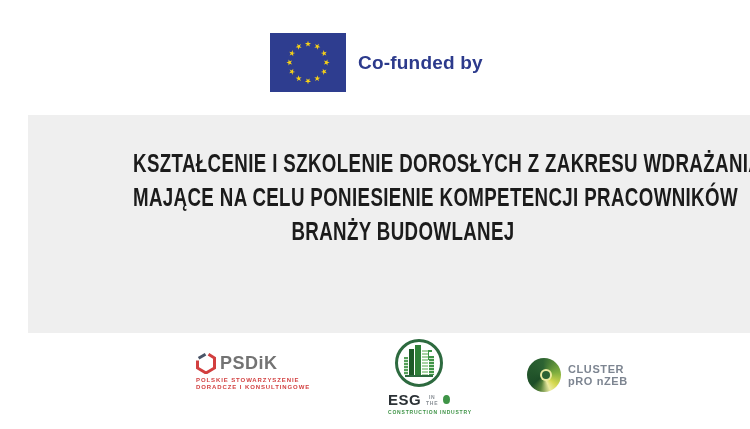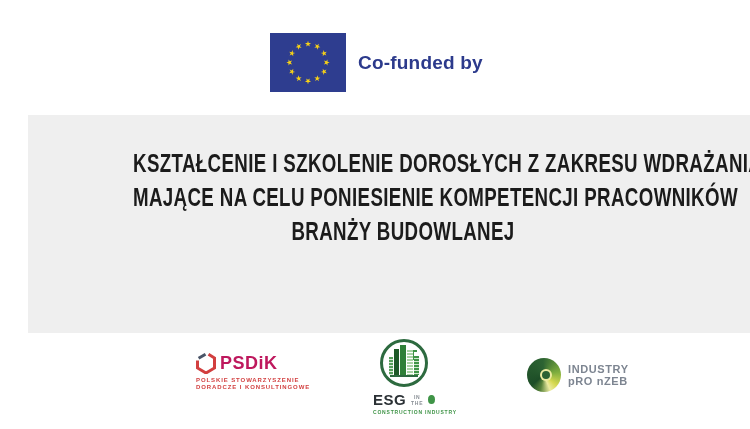--- a/index.html
+++ b/index.html
@@ -46,36 +46,36 @@
     transform-origin: 50% 50%;
     white-space: nowrap;
   }
 
   
   .logo-psdik { position: absolute; left: 168px; top: 352px; width: 110px; }
   .psdik-row { display: flex; align-items: center; }
   .psdik-hex { width: 20px; height: 22px; display: block; }
   .psdik-word {
     margin-left: 4px;
-    color: #be185d;
+    color: #737373;
     font-weight: bold;
     font-size: 18px;
     letter-spacing: 0.5px;
   }
   .psdik-sub {
     margin-top: 3px;
     color: #d23f3f;
     font-size: 6px;
     font-weight: bold;
     letter-spacing: 0.9px;
     line-height: 7px;
     white-space: nowrap;
   }
 
-  .logo-esg { position: absolute; left: 345px; top: 339px; width: 62px; text-align: center; }
+  .logo-esg { position: absolute; left: 360px; top: 339px; width: 62px; text-align: center; }
   .esg-circle {
     position: relative;
     width: 48px; height: 48px;
     margin: 0 auto;
     border: 3px solid #2d6a3f;
     border-radius: 50%;
     background: #ffffff;
     box-sizing: border-box;
     overflow: hidden;
   }
@@ -189,18 +189,18 @@
       <span class="esg-word">ESG</span>
       <span class="esg-tag">IN THE</span>
       <span class="esg-dot"></span>
     </div>
     <div class="esg-sub">CONSTRUCTION INDUSTRY</div>
   </div>
 
   <div class="logo-cluster">
     <div class="cluster-circle"></div>
     <div class="cluster-text">
-      <div>INDUSTRY</div>
+      <div>CLUSTER</div>
       <div>pRO nZEB</div>
     </div>
   </div>
 
 </div>
 
 </body></html>

